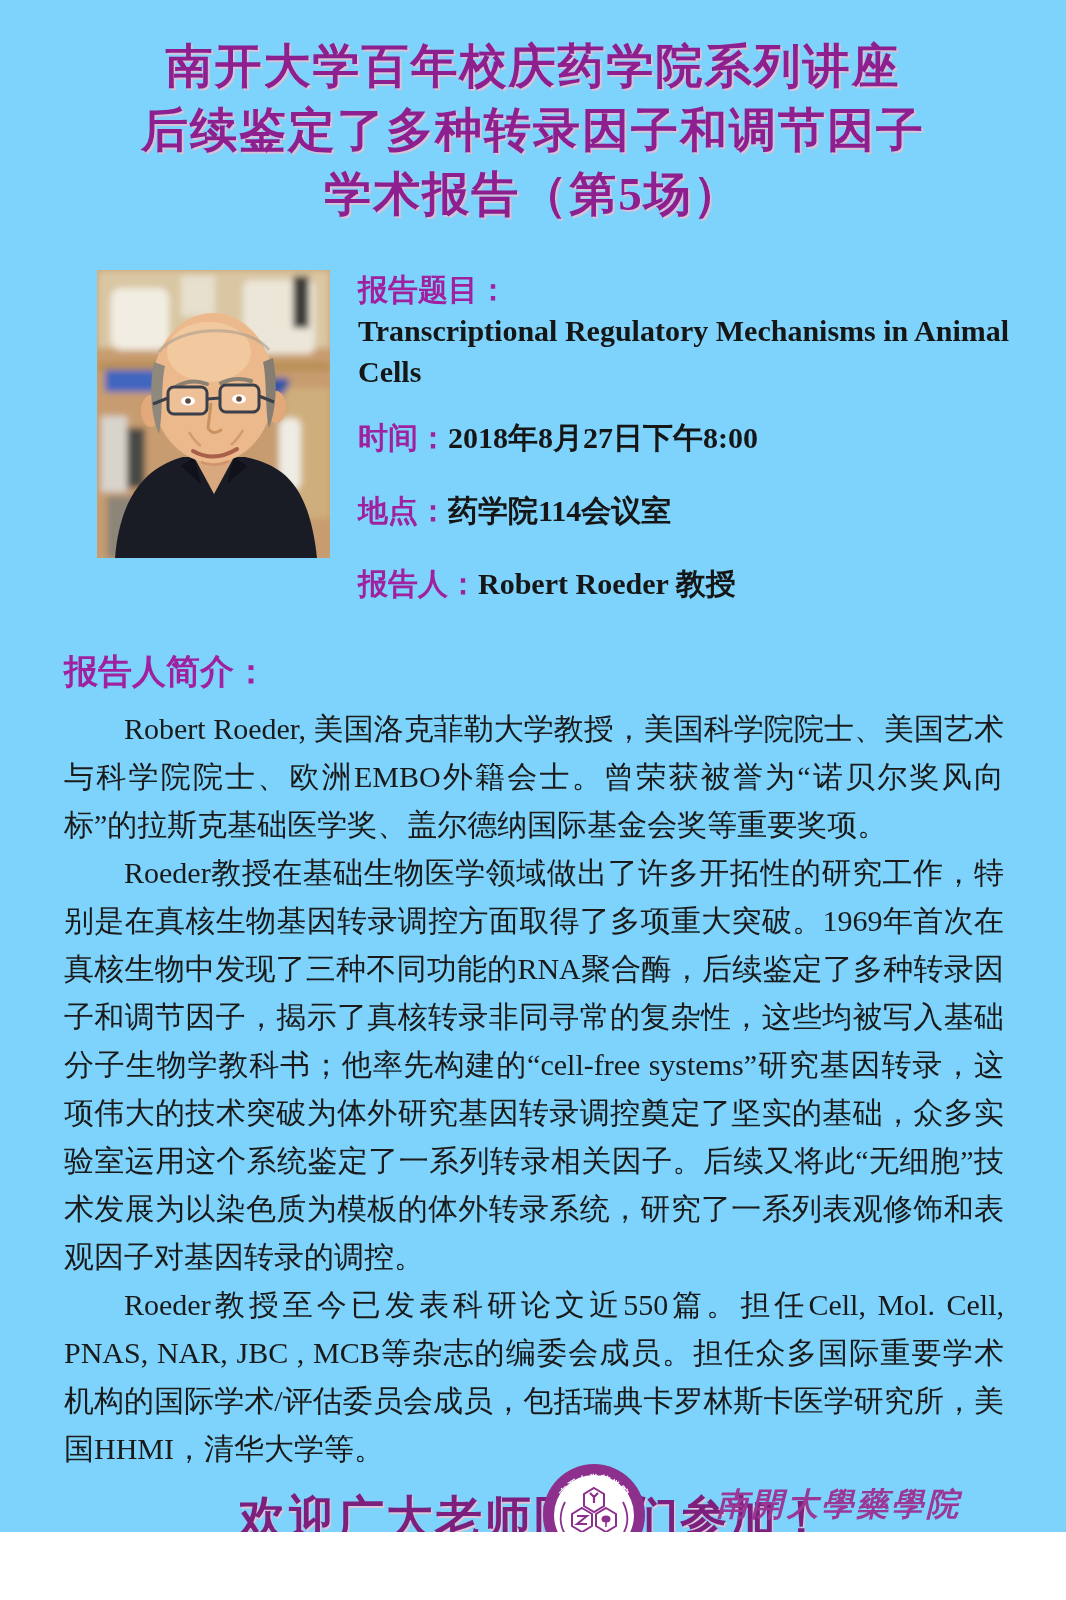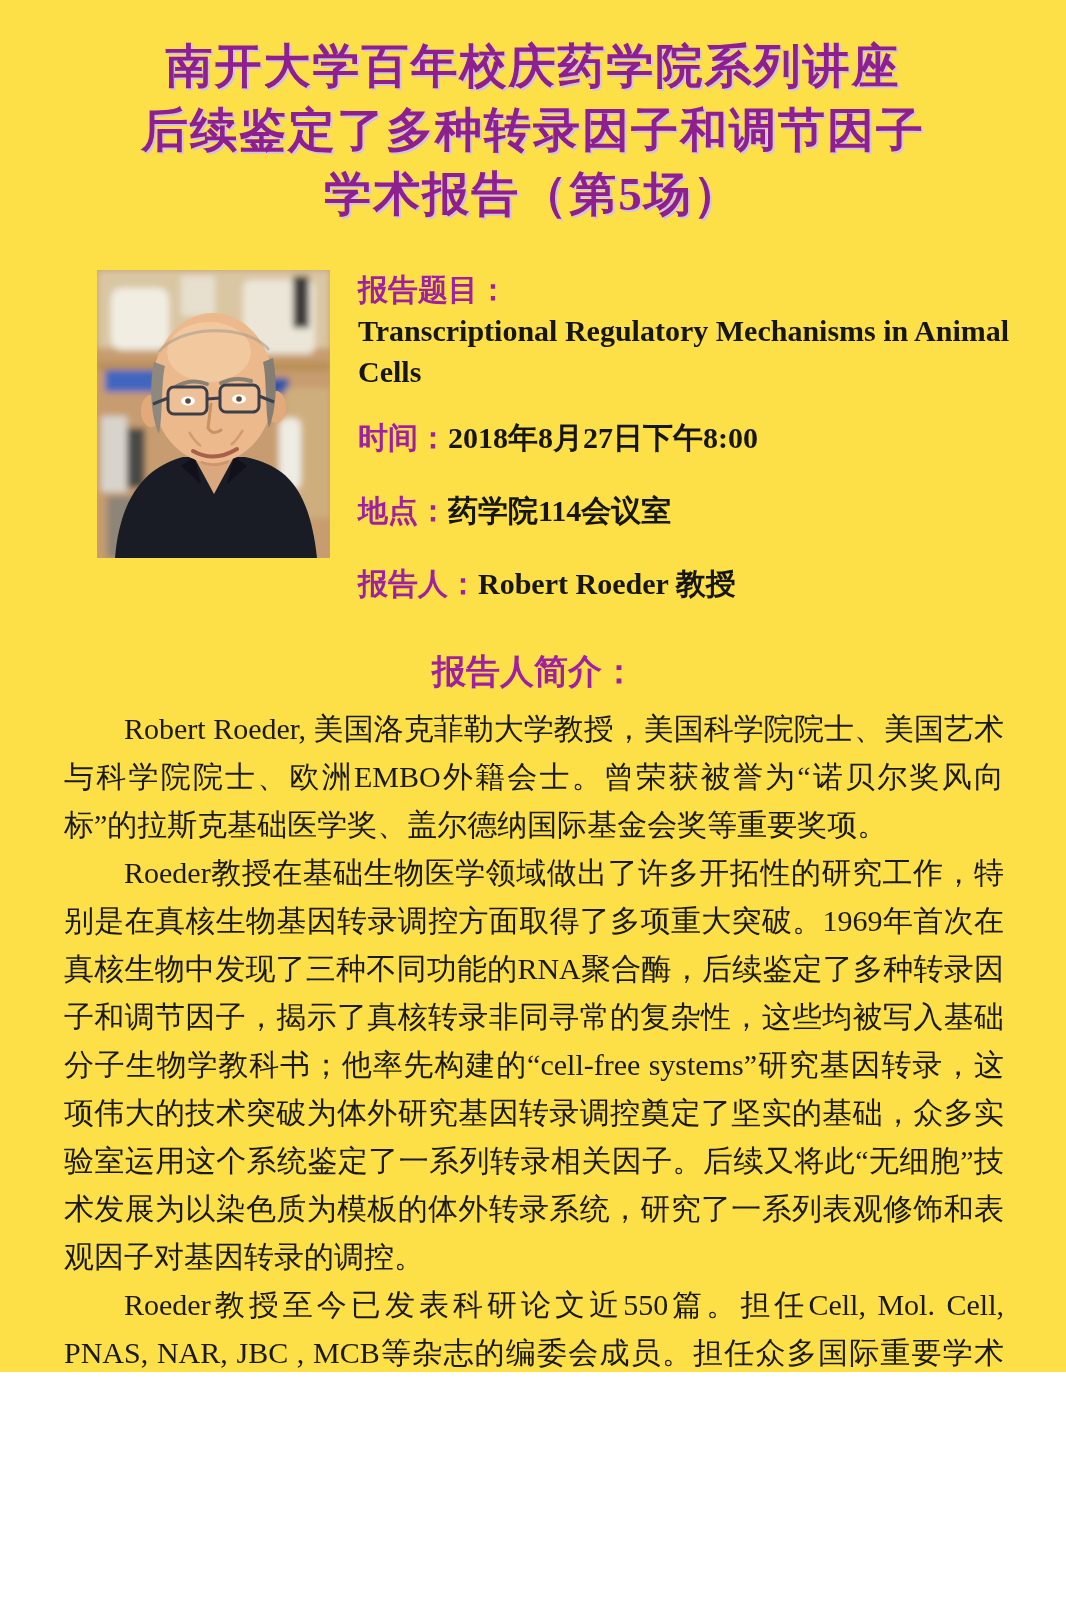--- a/index.html
+++ b/index.html
@@ -1,20 +1,20 @@
 <!DOCTYPE html>
 <html><head>
 <meta charset="utf-8">
 <style>
   html, body { margin: 0; padding: 0; background: #ffffff; }
   .page {
     position: relative;
     width: 1066px;
-    height: 1372px;
-    background: #fde047;
+    height: 1532px;
+    background: #7dd3fc;
     overflow: hidden;
     font-family: "Liberation Serif", "DejaVu Serif", serif;
   }
   
   .title-block {
     padding-top: 34px;
     text-align: center;
   }
   .title-line {
     font-size: 47px;
@@ -70,21 +70,20 @@
   }
   
   .bio {
     padding: 0 62px 0 64px;
   }
   .bio-heading {
     margin: 12px 0 10px 0;
     font-size: 34px;
     font-weight: bold;
     color: #a0219f;
-    text-align: center;
   }
   .bio p {
     margin: 0;
     font-size: 30px;
     line-height: 48px;
     color: #1a1a1a;
     text-align: justify;
     text-indent: 2em;
   }
   

